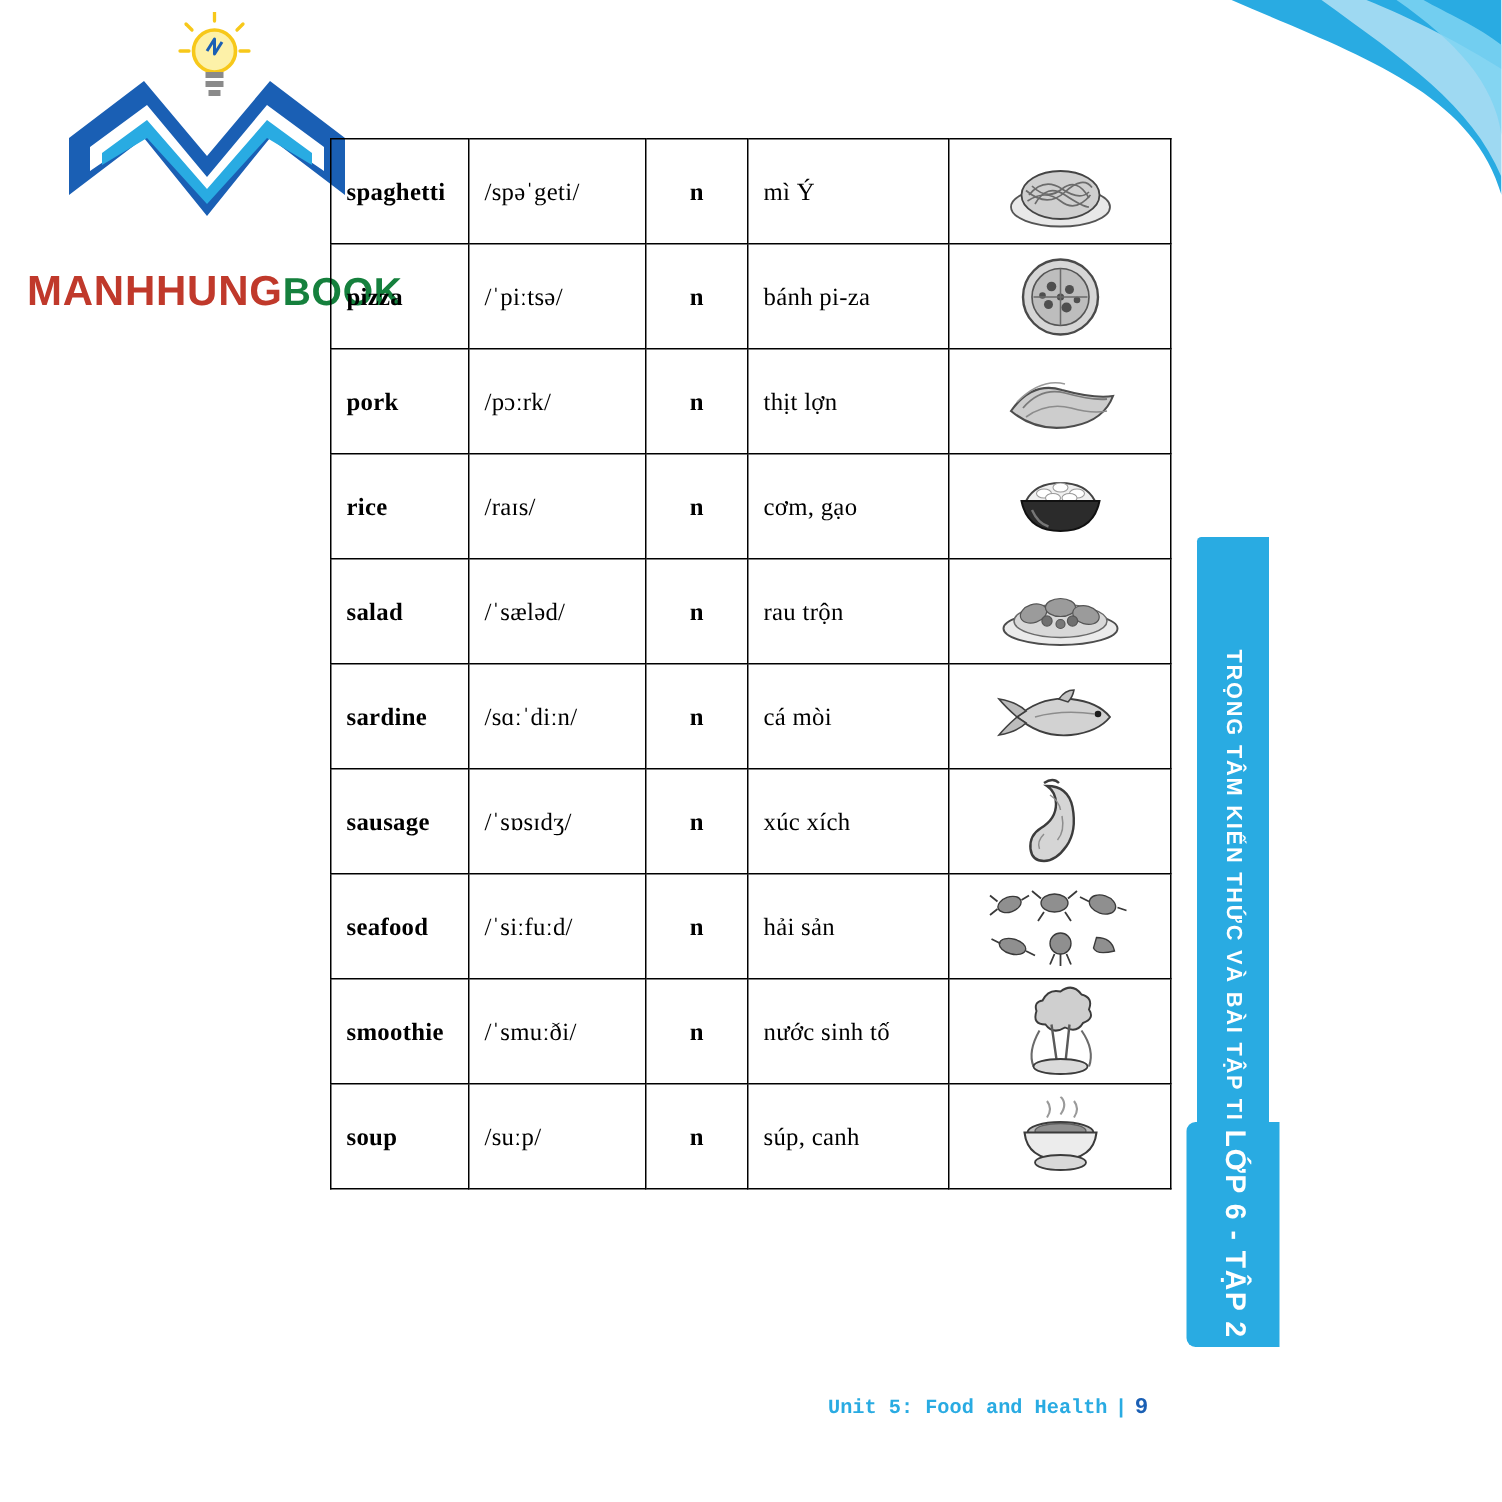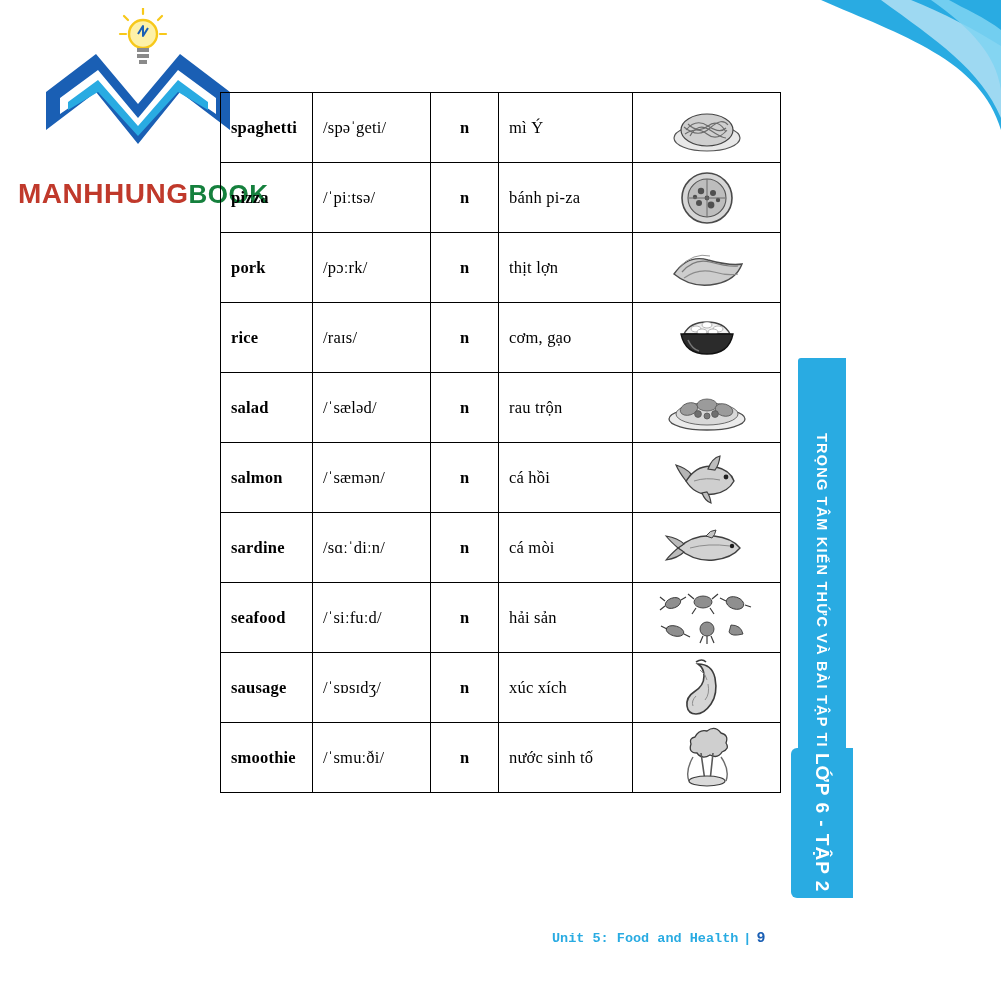--- a/index.html
+++ b/index.html
@@ -315,54 +315,56 @@
             <ellipse cx="59" cy="27" rx="9" ry="6" transform="rotate(16 59 27)"></ellipse>
             <circle cx="33" cy="31" r="3.4" fill="#6f6f6f"></circle>
             <circle cx="50" cy="31" r="3.4" fill="#6f6f6f"></circle>
             <circle cx="42" cy="33" r="3" fill="#787878"></circle>
           </g>
         </svg>
       </div>
     </td>
   </tr>
 
-  <tr>
-    <td class="col-word cell-word">salmon</td>
-    <td class="col-ipa cell-ipa">/ˈsæmən/</td>
-    <td class="col-pos cell-pos">n</td>
-    <td class="col-mean cell-mean">cá hồi</td>
-    <td class="col-img">
-      <div class="img-cell">
-        <svg width="70" height="54" viewBox="0 0 70 54">
-          <path d="M14 30 q12 -18 30 -14 q14 3 18 14 q-6 11 -20 13 q-18 3 -28 -13 z" fill="#cfcfcf" stroke="#3f3f3f" stroke-width="1.4"></path>
-          <path d="M14 30 q-7 -9 -10 -16 q10 3 15 9 z" fill="#b5b5b5" stroke="#3f3f3f" stroke-width="1.2"></path>
-          <path d="M36 18 q4 -11 12 -13 q-1 9 -5 14 z" fill="#bdbdbd" stroke="#3f3f3f" stroke-width="1.2"></path>
-          <path d="M30 42 q3 8 9 10 q-1 -7 -4 -11 z" fill="#bdbdbd" stroke="#3f3f3f" stroke-width="1.2"></path>
-          <circle cx="54" cy="26" r="2.4" fill="#222"></circle>
-          <path d="M22 30 q12 -4 26 -1" fill="none" stroke="#8a8a8a" stroke-width="1"></path>
-        </svg>
-      </div>
-    </td>
-  </tr>
 
 
   <tr>
     <td class="col-word cell-word">sardine</td>
     <td class="col-ipa cell-ipa">/sɑːˈdiːn/</td>
     <td class="col-pos cell-pos">n</td>
     <td class="col-mean cell-mean">cá mòi</td>
     <td class="col-img">
       <div class="img-cell">
         <svg width="86" height="40" viewBox="0 0 86 40">
           <path d="M14 20 q16 -14 36 -12 q18 2 26 12 q-8 10 -26 12 q-20 2 -36 -12 z" fill="#d2d2d2" stroke="#3f3f3f" stroke-width="1.3"></path>
           <path d="M14 20 q-8 -7 -12 -12 q12 2 18 8 z" fill="#bcbcbc" stroke="#3f3f3f" stroke-width="1.1"></path>
           <path d="M14 20 q-8 7 -12 12 q12 -2 18 -8 z" fill="#bcbcbc" stroke="#3f3f3f" stroke-width="1.1"></path>
           <path d="M42 8 q4 -6 10 -6 q-1 5 -4 8 z" fill="#c4c4c4" stroke="#3f3f3f" stroke-width="1"></path>
           <circle cx="68" cy="18" r="2.2" fill="#1c1c1c"></circle>
           <path d="M26 20 q18 -5 40 -2" fill="none" stroke="#8c8c8c" stroke-width="1"></path>
+        </svg>
+      </div>
+    </td>
+  </tr>
+
+  <tr>
+    <td class="col-word cell-word">sausage</td>
+    <td class="col-ipa cell-ipa">/ˈsɒsɪdʒ/</td>
+    <td class="col-pos cell-pos">n</td>
+    <td class="col-mean cell-mean">xúc xích</td>
+    <td class="col-img">
+      <div class="img-cell">
+        <svg width="46" height="60" viewBox="0 0 46 60">
+          <path d="M14 6 q14 0 17 14 q3 16 -4 26 q-7 10 -15 10 q-8 0 -9 -8 q-1 -9 7 -14 q10 -6 10 -16 q0 -8 -6 -12 z" fill="#d5d5d5" stroke="#3c3c3c" stroke-width="1.6"></path>
+          <g stroke="#8d8d8d" stroke-width="1" fill="none">
+            <path d="M16 12 q6 4 7 10"></path>
+            <path d="M24 26 q2 10 -3 16"></path>
+            <path d="M12 38 q-5 5 -3 10"></path>
+          </g>
+          <path d="M12 4 q6 -4 10 0" fill="none" stroke="#3c3c3c" stroke-width="1.6"></path>
         </svg>
       </div>
     </td>
   </tr>
 
   <tr>
     <td class="col-word cell-word">seafood</td>
     <td class="col-ipa cell-ipa">/ˈsiːfuːd/</td>
     <td class="col-pos cell-pos">n</td>
     <td class="col-mean cell-mean">hải sản</td>
@@ -381,56 +383,57 @@
             <ellipse cx="48" cy="40" rx="7" ry="7"></ellipse>
             <path d="M44 47 l-3 7 M48 47 l0 8 M52 47 l3 7" stroke-width="1.2" fill="none"></path>
             <path d="M72 36 q10 0 12 9 q-12 3 -14 -2 z"></path>
           </g>
         </svg>
       </div>
     </td>
   </tr>
 
   <tr>
-    <td class="col-word cell-word">sausage</td>
-    <td class="col-ipa cell-ipa">/ˈsɒsɪdʒ/</td>
-    <td class="col-pos cell-pos">n</td>
-    <td class="col-mean cell-mean">xúc xích</td>
-    <td class="col-img">
-      <div class="img-cell">
-        <svg width="46" height="60" viewBox="0 0 46 60">
-          <path d="M14 6 q14 0 17 14 q3 16 -4 26 q-7 10 -15 10 q-8 0 -9 -8 q-1 -9 7 -14 q10 -6 10 -16 q0 -8 -6 -12 z" fill="#d5d5d5" stroke="#3c3c3c" stroke-width="1.6"></path>
-          <g stroke="#8d8d8d" stroke-width="1" fill="none">
-            <path d="M16 12 q6 4 7 10"></path>
-            <path d="M24 26 q2 10 -3 16"></path>
-            <path d="M12 38 q-5 5 -3 10"></path>
-          </g>
-          <path d="M12 4 q6 -4 10 0" fill="none" stroke="#3c3c3c" stroke-width="1.6"></path>
-        </svg>
-      </div>
-    </td>
-  </tr>
-
-  <tr>
     <td class="col-word cell-word">smoothie</td>
     <td class="col-ipa cell-ipa">/ˈsmuːði/</td>
     <td class="col-pos cell-pos">n</td>
     <td class="col-mean cell-mean">nước sinh tố</td>
     <td class="col-img">
       <div class="img-cell">
         <svg width="72" height="62" viewBox="0 0 72 62">
           <path d="M24 10 q4 -8 12 -6 q8 -6 14 2 q8 2 5 10 q4 6 -4 9 q-4 7 -12 3 q-8 5 -13 -2 q-9 0 -6 -9 q-2 -6 4 -7 z" fill="#cfcfcf" stroke="#3b3b3b" stroke-width="1.3"></path>
           <path d="M30 26 l4 28 M42 26 l-3 28" fill="none" stroke="#5a5a5a" stroke-width="1.6"></path>
           <path d="M22 30 q-8 14 -4 24" fill="none" stroke="#6b6b6b" stroke-width="1.4"></path>
           <path d="M50 30 q9 13 5 24" fill="none" stroke="#6b6b6b" stroke-width="1.4"></path>
           <ellipse cx="36" cy="54" rx="18" ry="5" fill="#dadada" stroke="#3b3b3b" stroke-width="1.2"></ellipse>
         </svg>
       </div>
     </td>
   </tr>
 
+  <tr>
+    <td class="col-word cell-word">soup</td>
+    <td class="col-ipa cell-ipa">/suːp/</td>
+    <td class="col-pos cell-pos">n</td>
+    <td class="col-mean cell-mean">súp, canh</td>
+    <td class="col-img">
+      <div class="img-cell">
+        <svg width="74" height="54" viewBox="0 0 74 54">
+          <g stroke="#9a9a9a" stroke-width="1.4" fill="none">
+            <path d="M28 14 q4 -6 0 -11"></path>
+            <path d="M37 12 q5 -7 0 -12"></path>
+            <path d="M46 14 q4 -6 0 -11"></path>
+          </g>
+          <ellipse cx="37" cy="24" rx="22" ry="7" fill="#bdbdbd" stroke="#3b3b3b" stroke-width="1.3"></ellipse>
+          <ellipse cx="37" cy="23" rx="17" ry="5" fill="#8f8f8f" stroke="#5d5d5d" stroke-width="0.9"></ellipse>
+          <path d="M13 24 q2 18 24 18 q22 0 24 -18 z" fill="#ececec" stroke="#3b3b3b" stroke-width="1.4"></path>
+          <ellipse cx="37" cy="44" rx="17" ry="5" fill="#d8d8d8" stroke="#3b3b3b" stroke-width="1.2"></ellipse>
+        </svg>
+      </div>
+    </td>
+  </tr>
 
   </tbody>
 </table>
 
 <div class="footer">
   <span>Unit 5: Food and Health</span><span class="sep">|</span><span class="pg">9</span>
 </div>
 
 </body></html>

